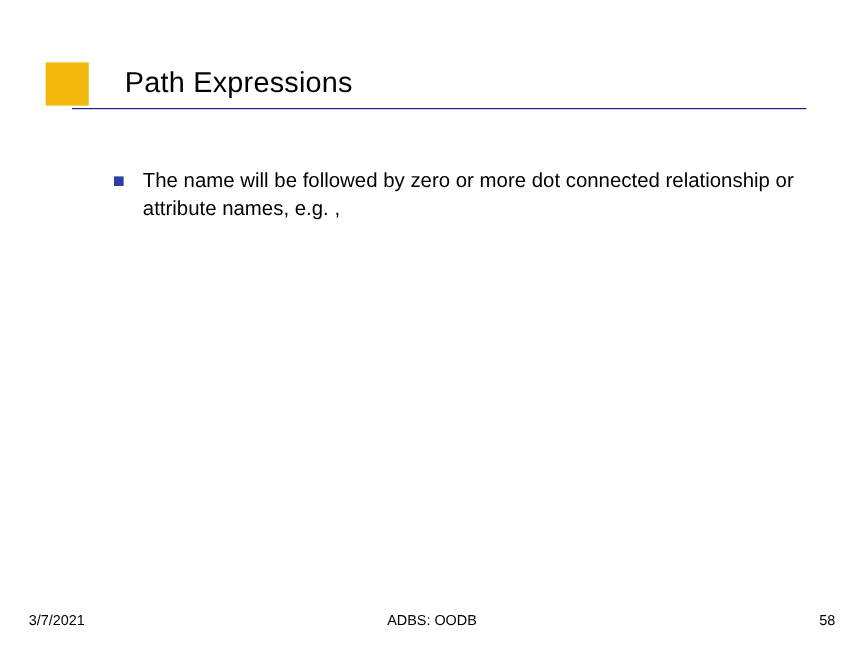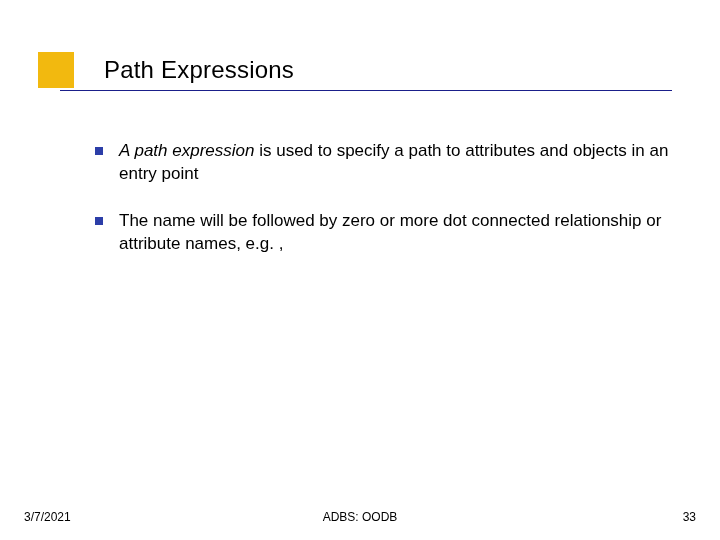--- a/index.html
+++ b/index.html
@@ -92,33 +92,27 @@
 </style>
 </head>
 <body>
 
 <div class="accent-block"></div>
 <div class="title">Path Expressions</div>
 <div class="title-underline"></div>
 
 <div class="content">
 
-  <div class="bullet-item">
-    <div class="sq"></div>
-    <div class="bullet-text">
-      <span class="italic">A path expression</span><span> is used to specify a path to attributes and objects in an entry point</span>
-    </div>
-  </div>
 
 
   <div class="bullet-item compact">
     <div class="sq"></div>
     <div class="bullet-text">The name will be followed by zero or more dot connected relationship or attribute names, e.g. ,</div>
   </div>
 
 
 </div>
 
 <div class="footer">
   <span>3/7/2021</span>
   <span class="footer-center">ADBS: OODB</span>
-  <span>33</span>
+  <span>58</span>
 </div>
 
 </body></html>

